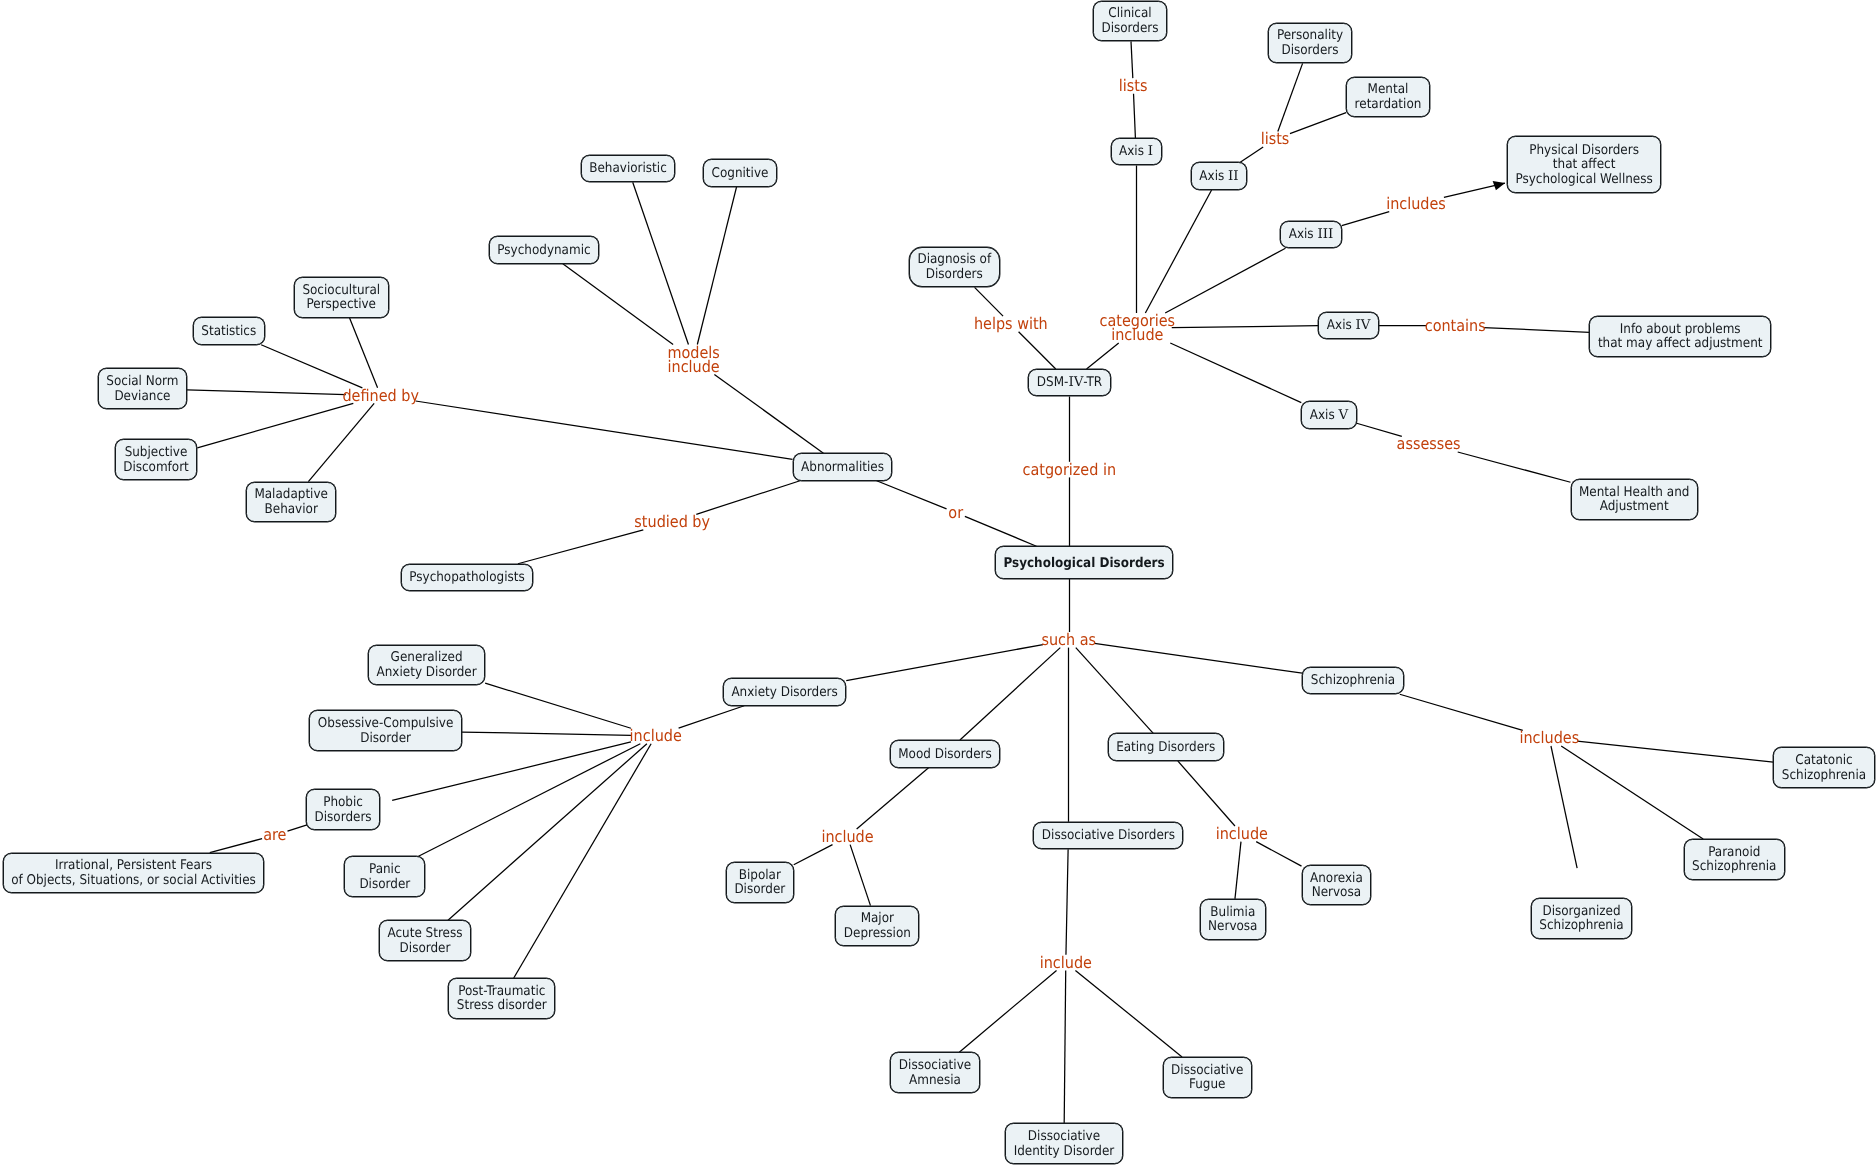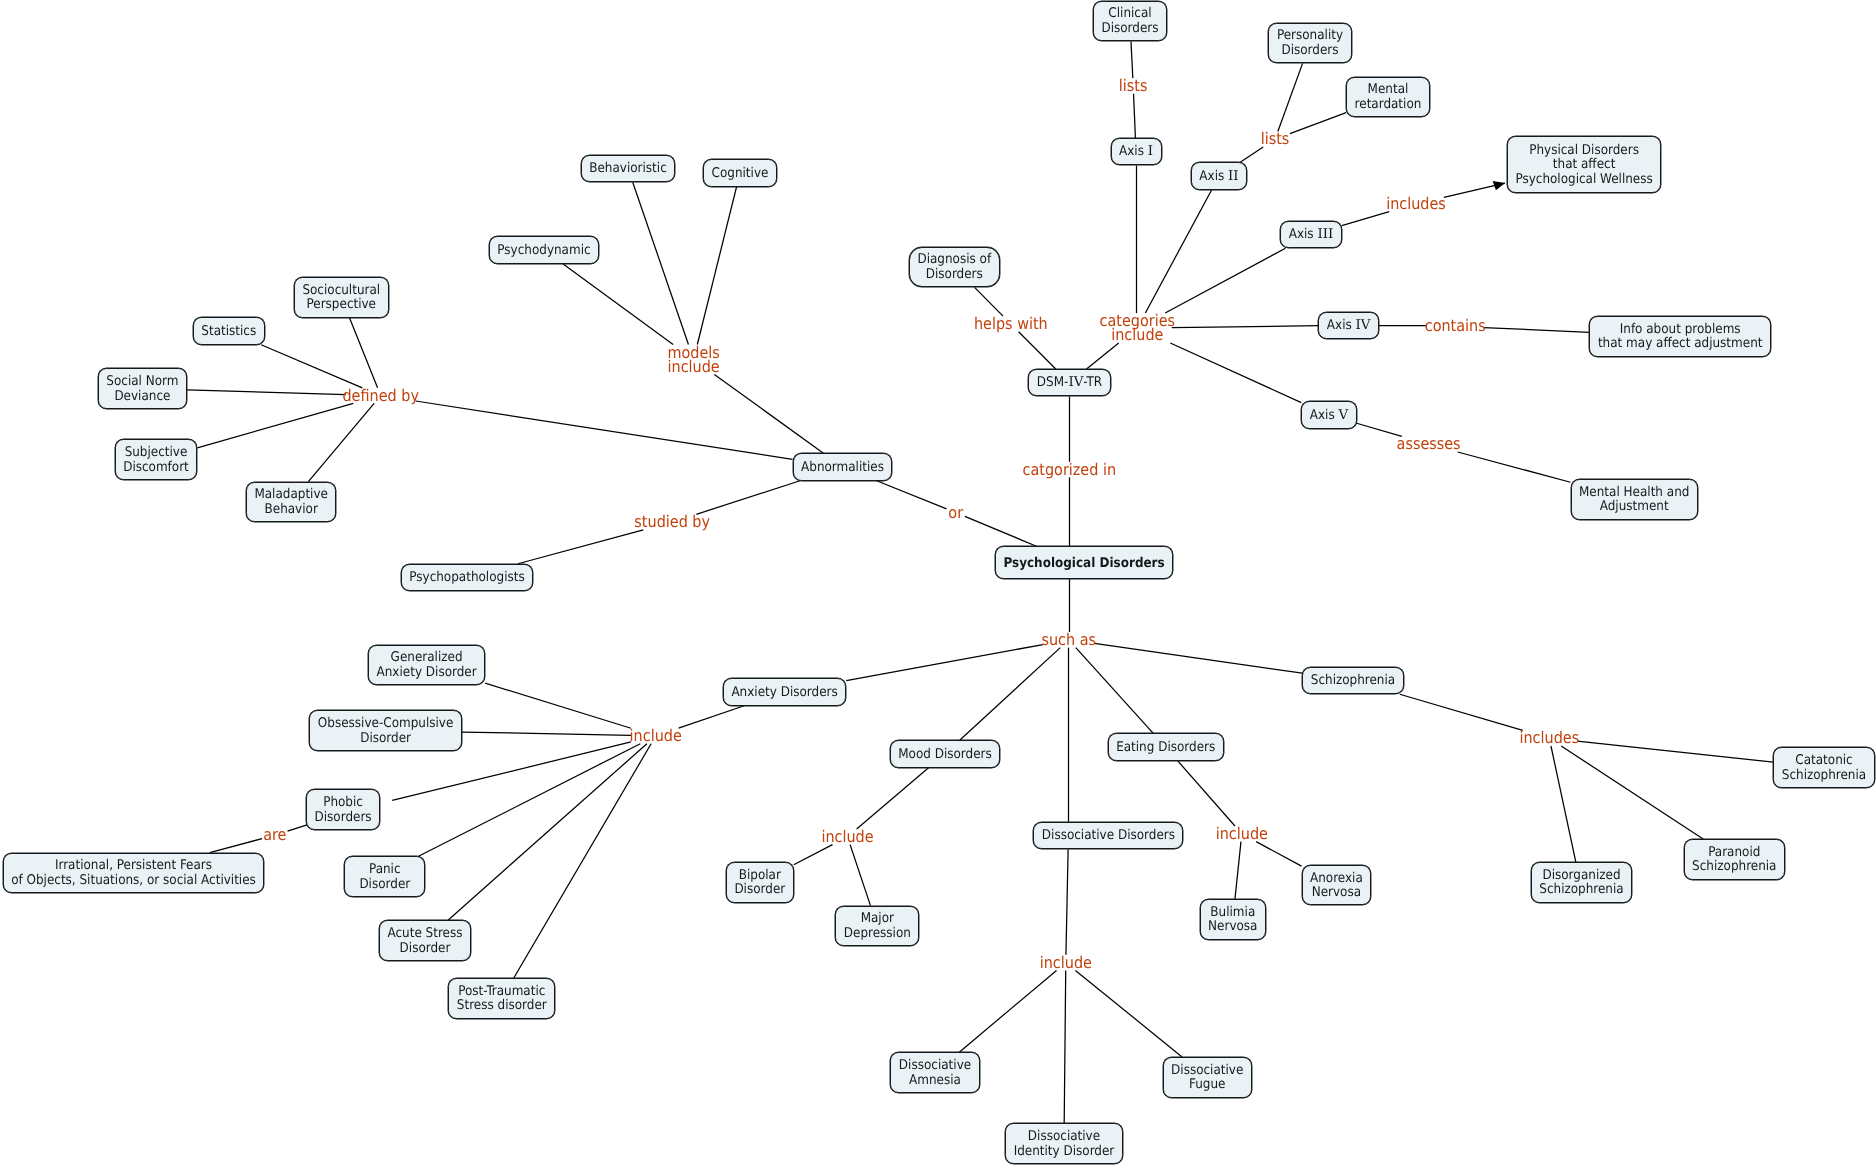--- a/index.html
+++ b/index.html
@@ -141,21 +141,21 @@
 <div class="node" style="left:993.30px;top:821.85px;width:150.20px;height:27.50px;margin-left:40px;"><span>Dissociative Disorders</span></div>
 <div class="node" style="left:890.35px;top:1052.20px;width:89.30px;height:40.80px;"><span>Dissociative<br>Amnesia</span></div>
 <div class="node" style="left:1162.55px;top:1056.90px;width:89.30px;height:40.80px;"><span>Dissociative<br>Fugue</span></div>
 <div class="node" style="left:1005.20px;top:1123.10px;width:117.60px;height:40.80px;"><span>Dissociative<br>Identity Disorder</span></div>
 <div class="node" style="left:1107.65px;top:733.45px;width:116.10px;height:27.50px;"><span>Eating Disorders</span></div>
 <div class="node" style="left:1199.60px;top:898.90px;width:66.40px;height:40.80px;"><span>Bulimia<br>Nervosa</span></div>
 <div class="node" style="left:1301.50px;top:864.70px;width:69.80px;height:40.80px;"><span>Anorexia<br>Nervosa</span></div>
 <div class="node" style="left:1302.30px;top:666.75px;width:101.40px;height:27.50px;"><span>Schizophrenia</span></div>
 <div class="node" style="left:1773.30px;top:747.10px;width:101.40px;height:40.80px;"><span>Catatonic<br>Schizophrenia</span></div>
 <div class="node" style="left:1683.60px;top:839.00px;width:101.40px;height:40.80px;"><span>Paranoid<br>Schizophrenia</span></div>
-<div class="node" style="left:1530.80px;top:862px;width:101.40px;height:40.80px;"><span>Disorganized<br>Schizophrenia</span></div>
+<div class="node" style="left:1530.80px;top:898px;width:101.40px;height:40.80px;"><span>Disorganized<br>Schizophrenia</span></div>
 <div class="label" style="left:1133.20px;top:85.90px;"><span>lists</span></div>
 <div class="label" style="left:1275.00px;top:139.30px;"><span>lists</span></div>
 <div class="label" style="left:1416.00px;top:203.90px;"><span>includes</span></div>
 <div class="label" style="left:1455.20px;top:326.30px;"><span>contains</span></div>
 <div class="label" style="left:1428.60px;top:444.20px;"><span>assesses</span></div>
 <div class="label" style="left:1137.30px;top:328.00px;"><span>categories<br>include</span></div>
 <div class="label" style="left:1010.80px;top:323.90px;"><span>helps with</span></div>
 <div class="label" style="left:1069.30px;top:469.60px;"><span>catgorized in</span></div>
 <div class="label" style="left:693.60px;top:359.50px;"><span>models<br>include</span></div>
 <div class="label" style="left:380.70px;top:395.60px;"><span>defined by</span></div>

